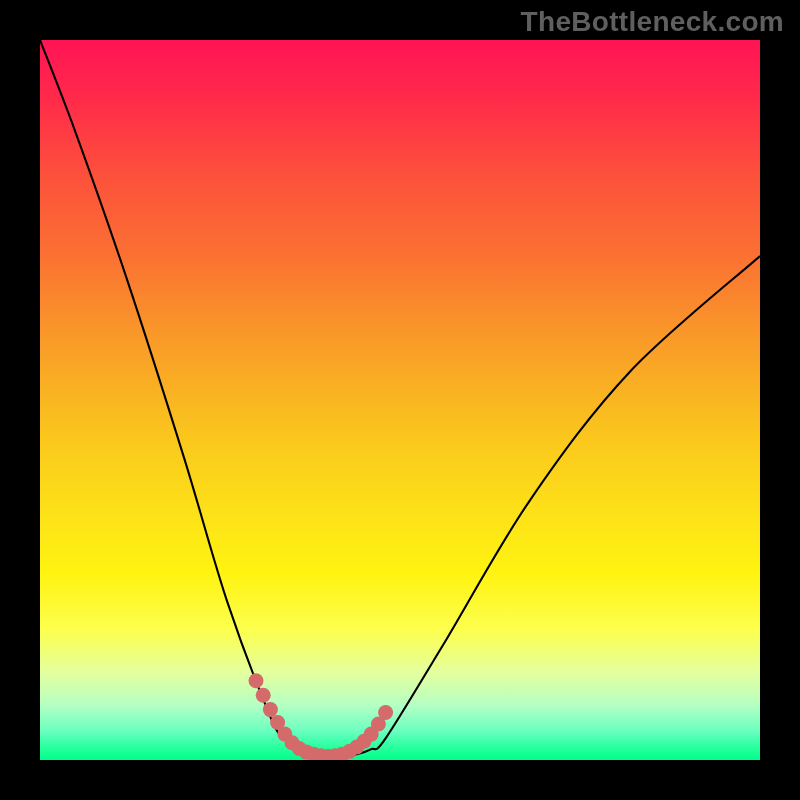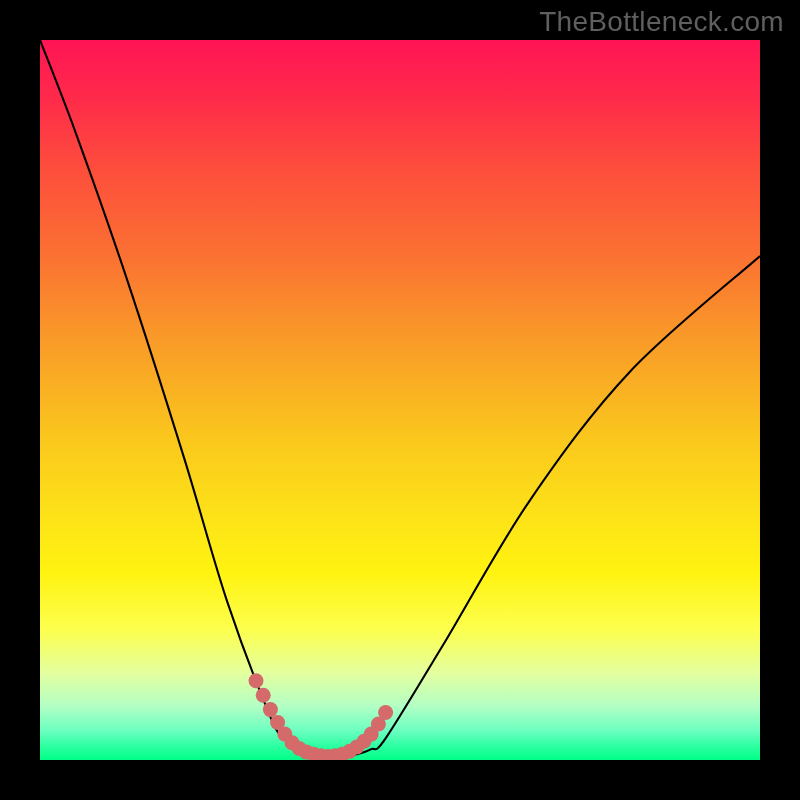--- a/index.html
+++ b/index.html
@@ -1,16 +1,16 @@
 <!DOCTYPE html>
 <html><head>
 <meta charset="utf-8">
 <style>
 html,body{margin:0;padding:0;width:800px;height:800px;background:#000;position:relative;font-family:Arial,Helvetica,sans-serif}
-#watermark{position:absolute;top:6px;right:16px;color:#5f5f5f;font-size:28px;font-weight:400;letter-spacing:.3px;z-index:4}
+#watermark{position:absolute;top:6px;right:16px;color:#5f5f5f;font-size:28px;font-weight:700;letter-spacing:.3px;z-index:4}
 #frame{position:absolute;left:40px;top:40px;width:720px;height:720px;overflow:hidden}
 #gradient{position:absolute;inset:0;background:linear-gradient(to bottom,
   #ff1455 0%,
   #ff2a4a 8%,
   #fd4e3c 18%,
   #fb7132 30%,
   #f99c28 42%,
   #fac91c 56%,
   #fde218 66%,
   #fff310 74%,

